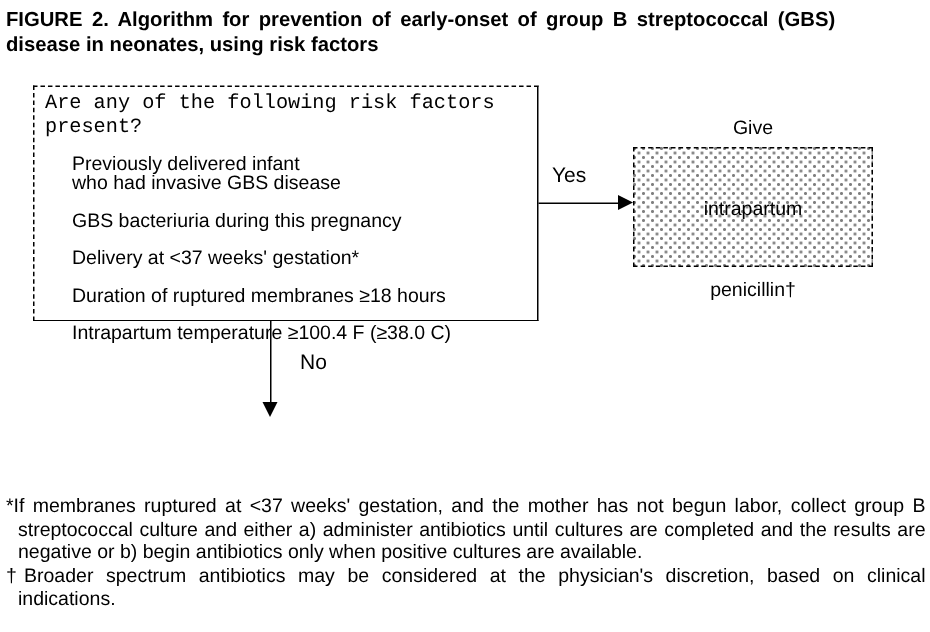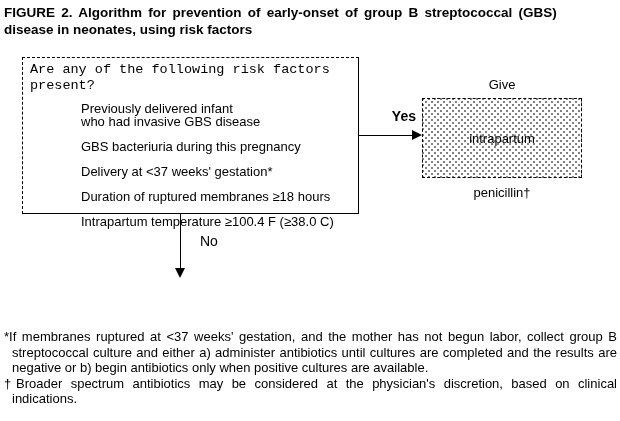--- a/index.html
+++ b/index.html
@@ -29,39 +29,39 @@
     position: absolute;
     left: 22px; top: 57px; width: 337px; height: 157px;
     box-sizing: border-box;
     border-top: 1px dashed #000;
     border-left: 1px dashed #000;
     border-right: 1px solid #000;
     border-bottom: 1px solid #000;
     font-size: 13px;
   }
   .question { margin: 4px 0 0 7px; font-size: 13.5px; line-height: 16px; font-family: Liberation Mono, monospace; }
-  .risk-list { margin-left: 58px; }
+  .risk-list { margin-left: 25px; }
   .risk-item { margin-top: 12px; line-height: 13px; }
   .risk-item.first { margin-top: 8px; }
 
   
   .yes-line {
     position: absolute; left: 359px; top: 135px;
     width: 54px; height: 1px; background: #000;
   }
   .yes-head {
     position: absolute; left: 412px; top: 130px;
     width: 0; height: 0;
     border-top: 5px solid transparent;
     border-bottom: 5px solid transparent;
     border-left: 10px solid #000;
   }
   .yes-label {
     position: absolute; left: 368px; top: 108px; width: 48px;
-    text-align: right; font-size: 14px; font-weight: bold;
+    text-align: left; font-size: 14px;
   }
   .no-line {
     position: absolute; left: 180px; top: 214px;
     width: 1px; height: 55px; background: #000;
   }
   .no-head {
     position: absolute; left: 175px; top: 268px;
     width: 0; height: 0;
     border-left: 5.5px solid transparent;
     border-right: 5.5px solid transparent;

